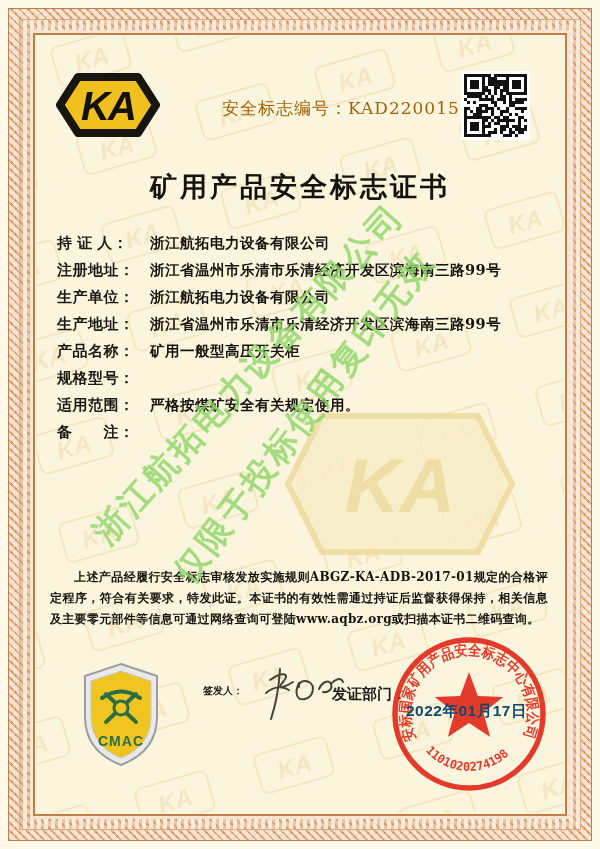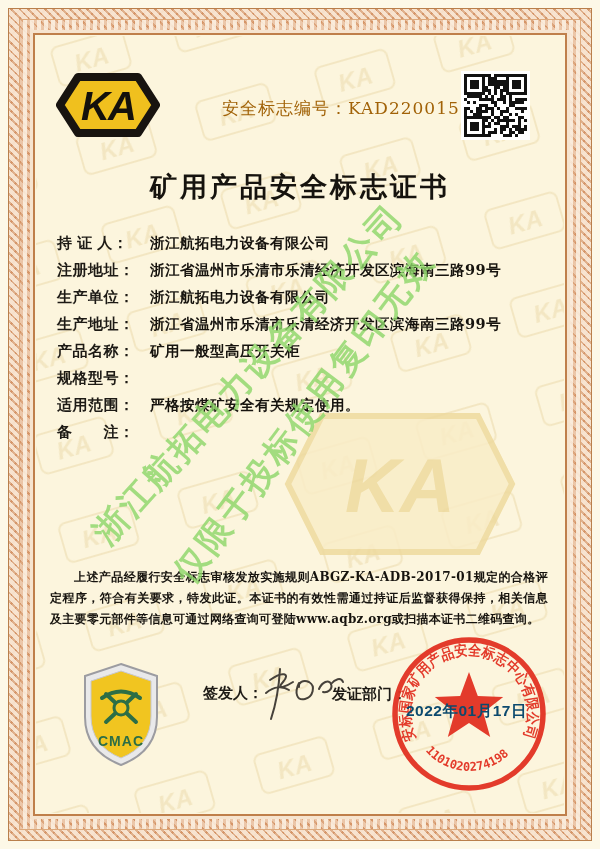--- a/index.html
+++ b/index.html
@@ -30,21 +30,21 @@
   .flabel.long{min-width:0;margin-right:55px;}
   .fvalue{font-family:"DejaVu Serif",serif;font-size:14.5px;font-weight:bold;color:#16130e;
           letter-spacing:.5px;line-height:18px;}
   .v1{min-width:152px;}
   .l2{min-width:82px;}
   .remark-row{margin-top:5px;}
   .statement{position:absolute;left:50px;right:52px;top:567px;z-index:2;
              font-family:"DejaVu Serif",serif;font-size:12px;font-weight:bold;color:#16130e;
              line-height:21px;text-align:justify;text-indent:2em;letter-spacing:.3px;}
   .cmac{position:absolute;left:77px;top:659px;z-index:2;}
-  .signer{position:absolute;left:203px;top:684px;z-index:2;font-size:15px;font-weight:bold;color:#1d1a15;}
+  .signer{position:absolute;left:203px;top:684px;z-index:2;font-size:10px;font-weight:bold;color:#1d1a15;}
   .dept{position:absolute;left:332px;top:685px;z-index:2;font-size:15px;font-weight:bold;color:#1d1a15;}
   .signature{position:absolute;left:252px;top:652px;z-index:3;}
   .seal{position:absolute;left:385px;top:628px;z-index:4;opacity:.95;}
   .seal-date{position:absolute;left:406px;top:701px;z-index:5;font-size:15.5px;font-weight:bold;
              color:#0c4a6e;letter-spacing:.5px;}
   .wm{position:absolute;z-index:6;white-space:nowrap;pointer-events:none;
       font-family:"DejaVu Serif",serif;font-weight:bold;font-size:34px;letter-spacing:3px;
       color:rgba(141,215,106,.82);transform-origin:0 50%;}
   .wm1{left:100px;top:516px;transform:rotate(-48deg);}
   .wm2{left:182px;top:556px;transform:rotate(-53deg);}

